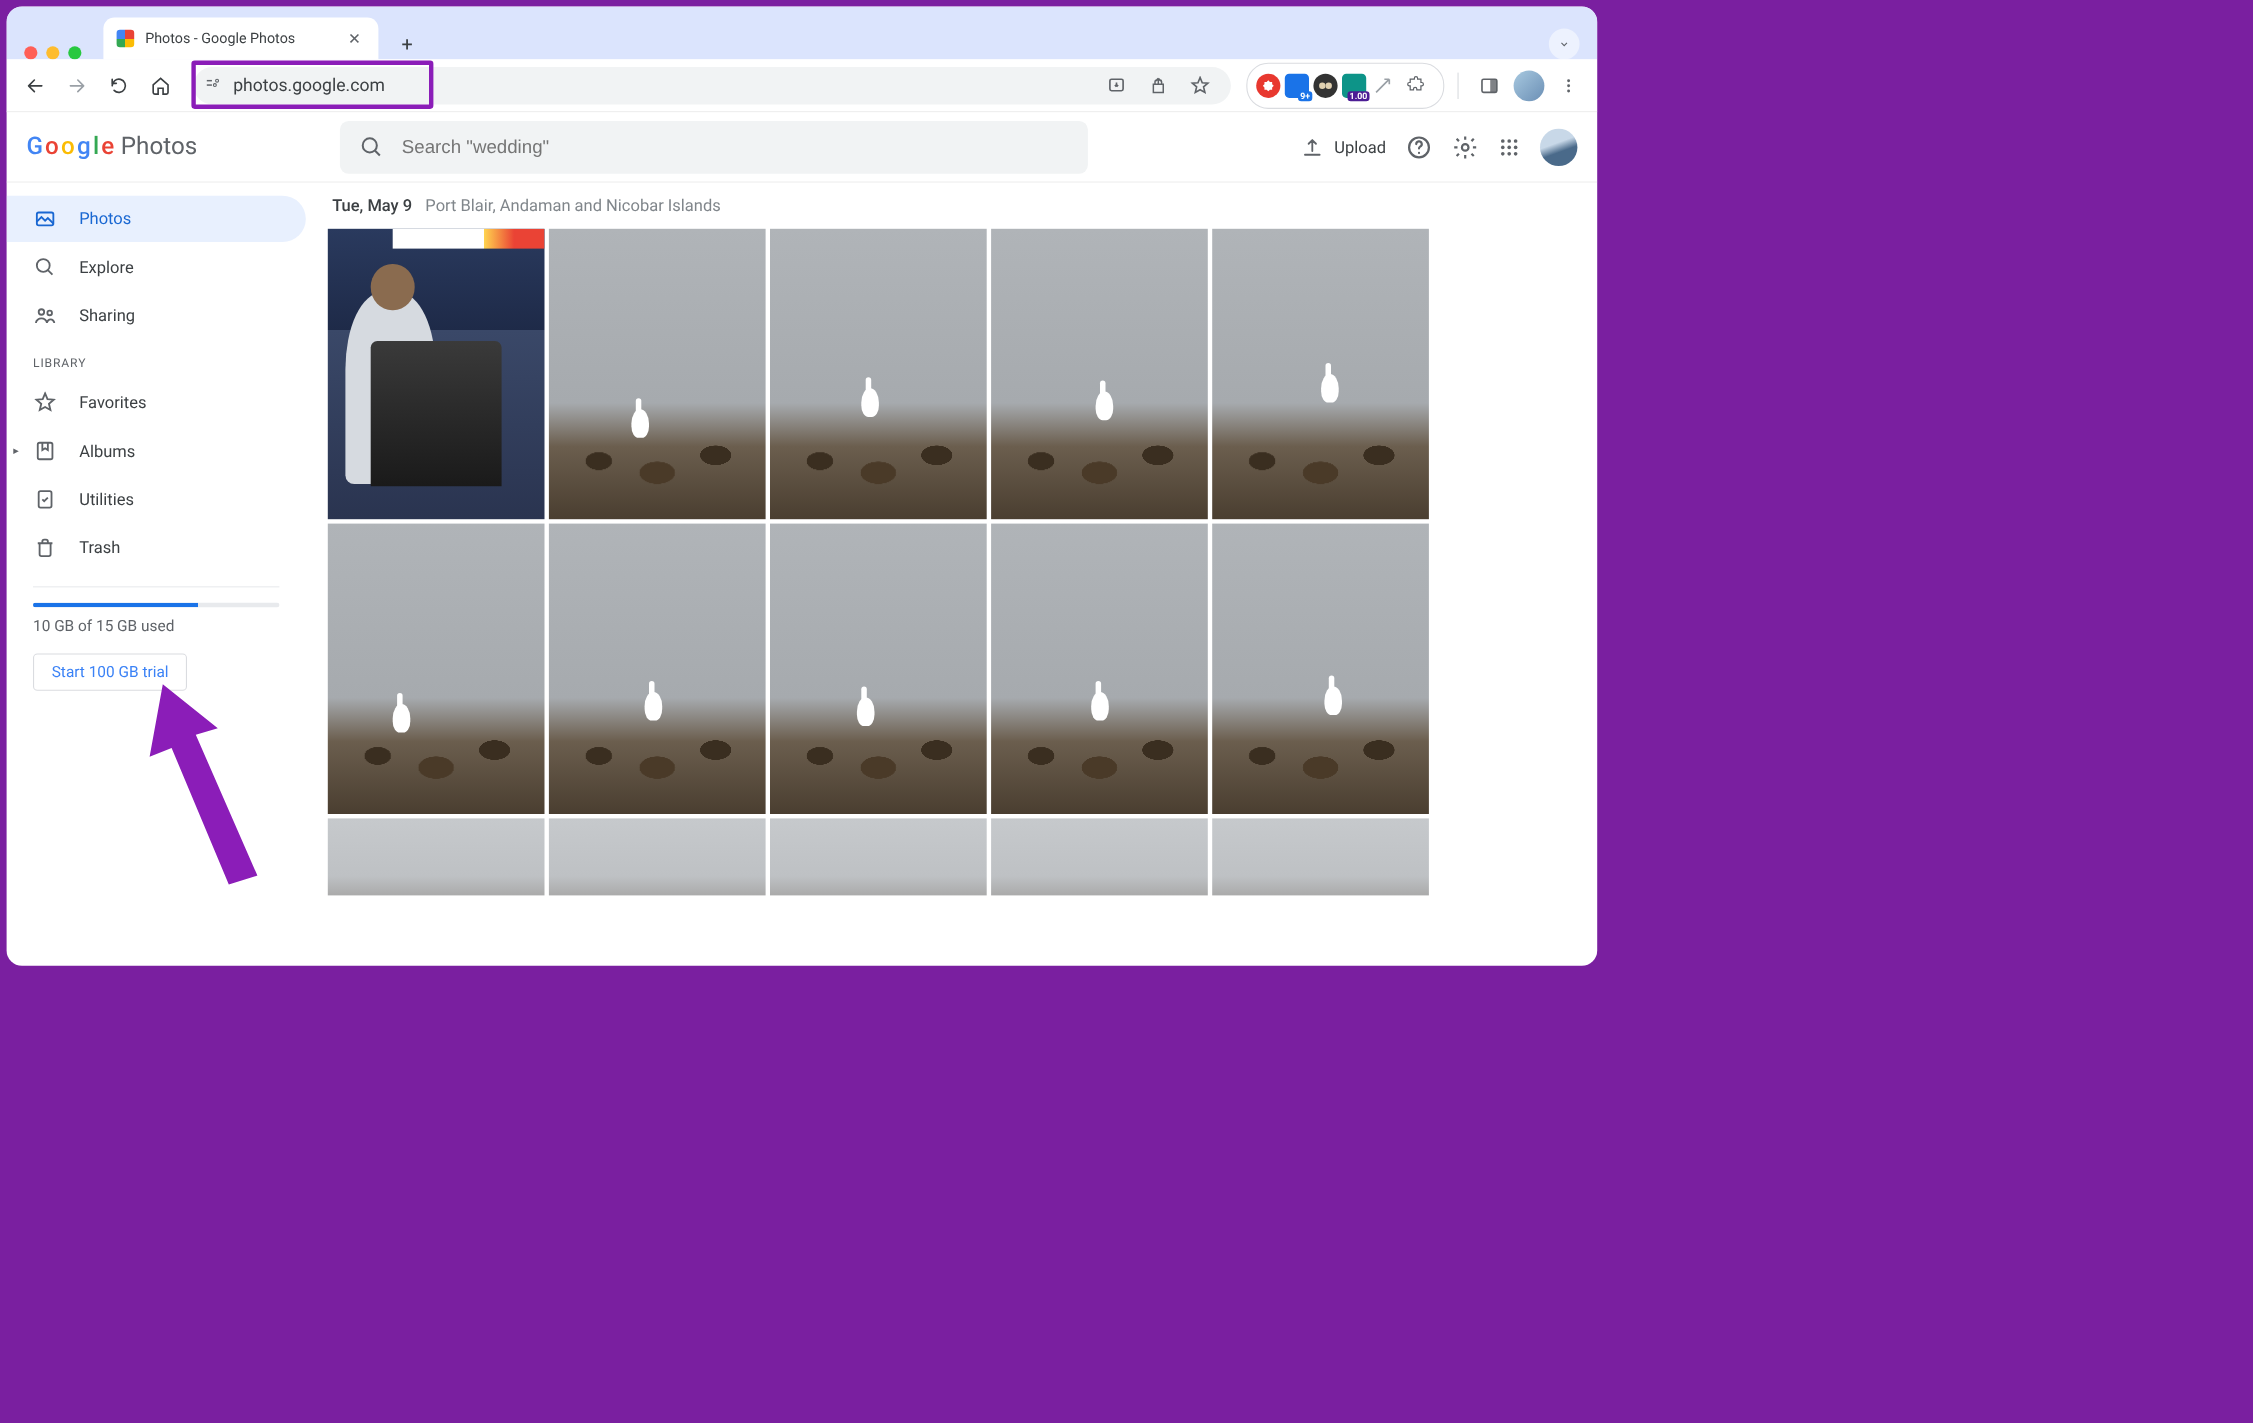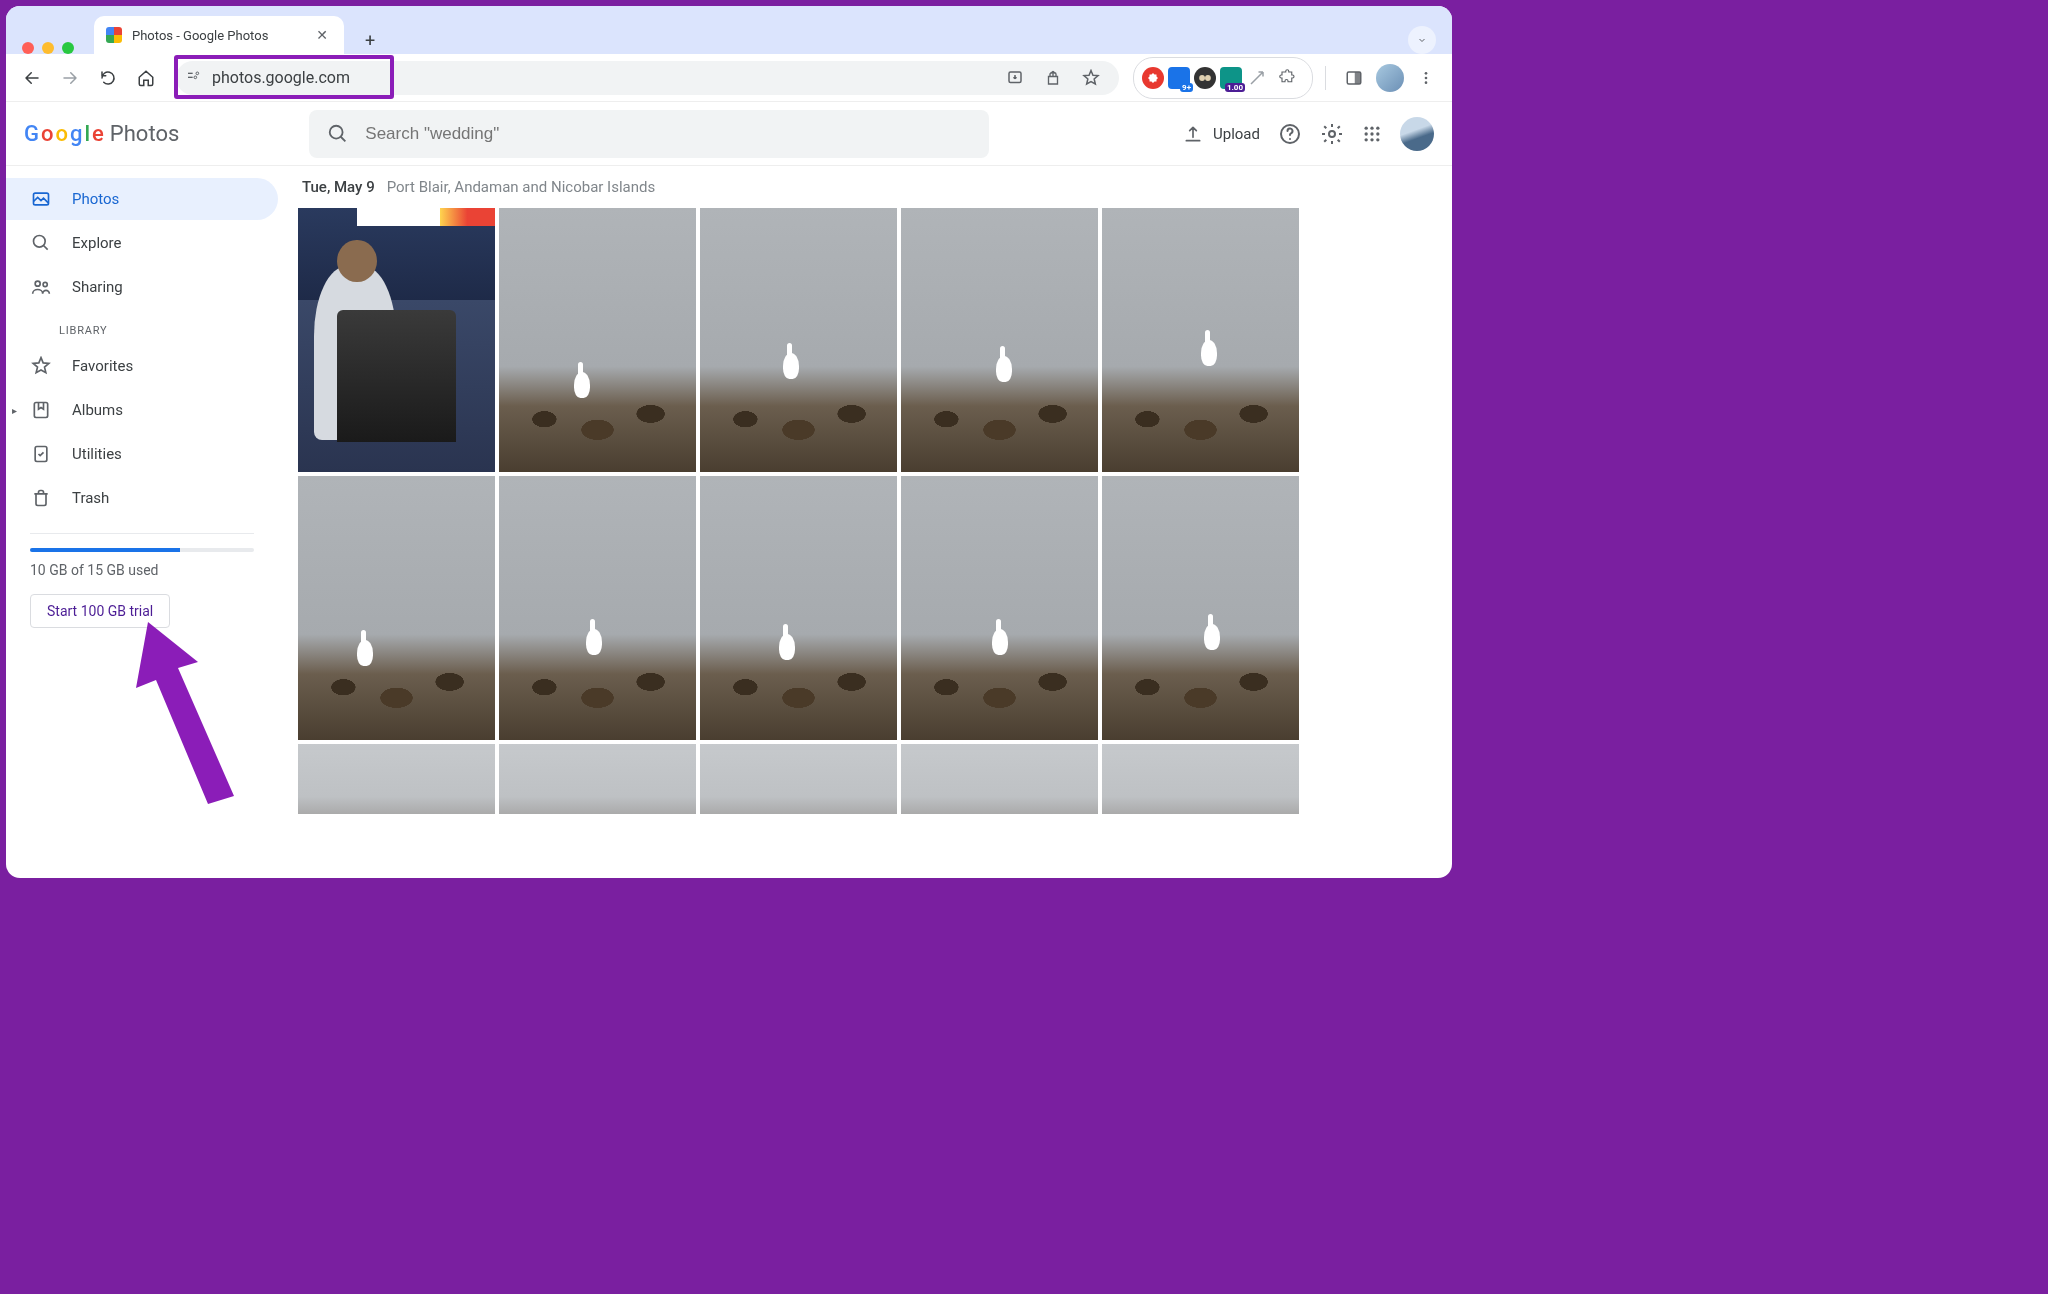--- a/index.html
+++ b/index.html
@@ -165,32 +165,32 @@
   .nav-item {
     display: flex; align-items: center; gap: 20px;
     height: 42px; padding: 0 12px 0 24px;
     border-radius: 0 21px 21px 0;
     color: #3c4043; font-size: 15px;
     cursor: pointer; margin-bottom: 2px;
   }
   .nav-item.active { background: #e8f0fe; color: #1967d2; }
   .nav-item.active .nav-icon { color: #1967d2; }
   .nav-icon { width: 22px; display: flex; justify-content: center; color: #5f6368; }
-  .nav-section-label { font-size: 11px; color: #5f6368; letter-spacing: 0.8px; padding: 14px 6px 8px; margin-left: 47px; }
+  .nav-section-label { font-size: 11px; color: #5f6368; letter-spacing: 0.8px; padding: 14px 24px 8px; }
   .nav-item .expand-arrow { position: absolute; left: 6px; font-size: 10px; color: #5f6368; }
   .nav-item.has-arrow { position: relative; }
   .nav-divider { height: 1px; background: #e8eaed; margin: 14px 24px; }
   .storage-section { padding: 0 24px; }
   .storage-bar { height: 4px; background: #e8eaed; border-radius: 2px; margin: 12px 0 10px; overflow: hidden; }
   .storage-fill { height: 100%; background: #1a73e8; width: 67%; }
   .storage-text { font-size: 14px; color: #5f6368; margin-bottom: 16px; }
   .trial-btn {
     display: inline-block; padding: 8px 16px;
     border: 1px solid #dadce0; border-radius: 4px;
-    color: #4c1d95; font-size: 14px; cursor: pointer;
+    color: #3b82f6; font-size: 14px; cursor: pointer;
   }
 
   
   .content { flex: 1; overflow-y: auto; padding: 12px 8px 0 12px; position: relative; }
   .date-header { display: flex; align-items: flex-end; gap: 12px; margin: 0 0 12px 4px; }
   .date-main { font-size: 15px; font-weight: 500; color: #3c4043; }
   .date-loc { font-size: 15px; color: #80868b; }
   .photo-grid { display: flex; flex-wrap: wrap; gap: 4px; }
   .photo {
     width: 197px; height: 264px;

